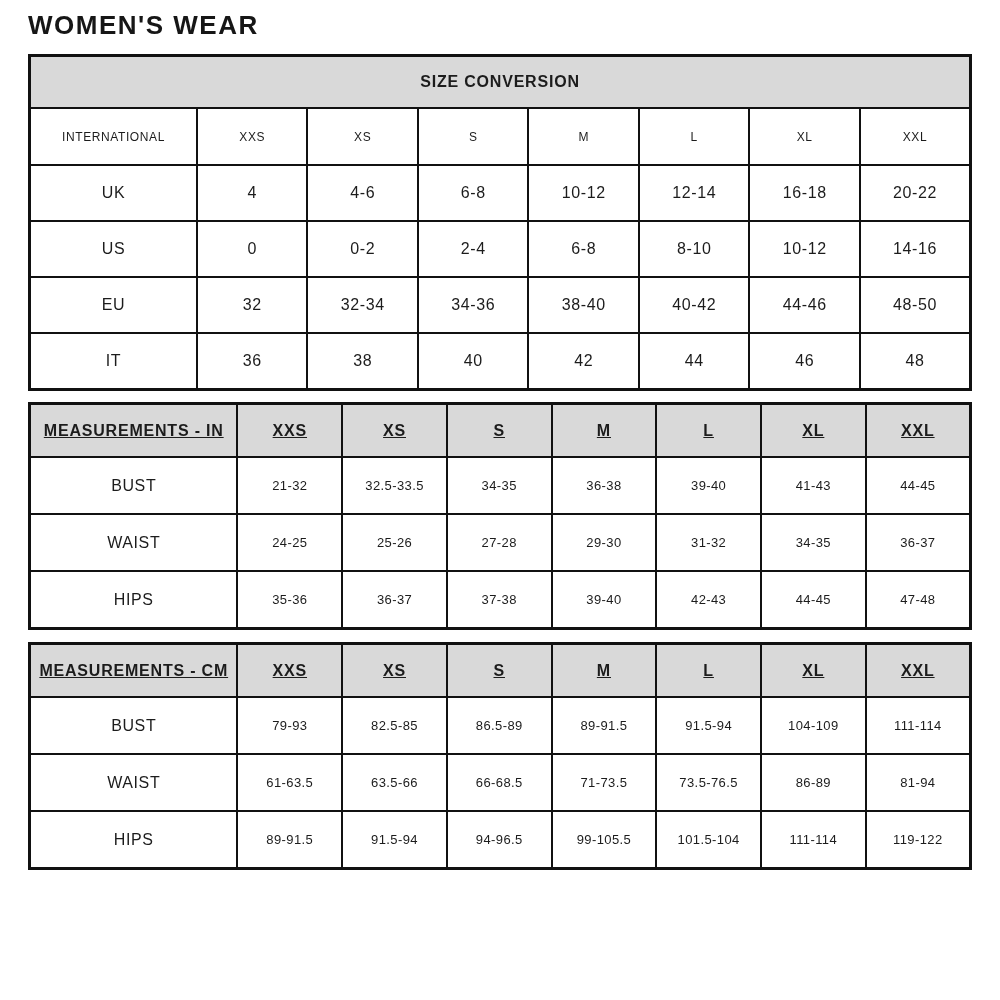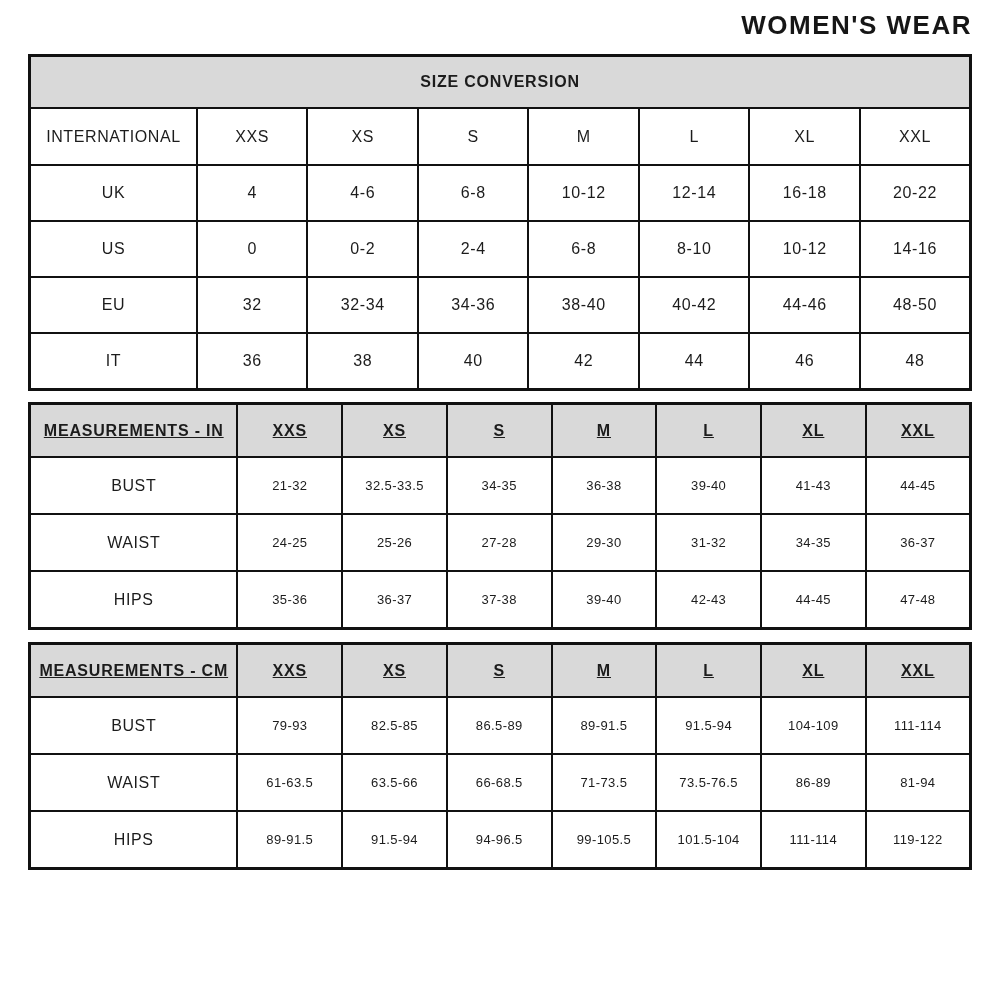--- a/index.html
+++ b/index.html
@@ -10,21 +10,21 @@
     font-family: "Liberation Sans", "DejaVu Sans", sans-serif;
     color: #1c1c1c;
   }
   .page {
     width: 944px;
     margin: 0 auto;
     padding-top: 10px;
   }
   h1.page-title {
     margin: 0 0 13px 0;
-    text-align: right;
+    text-align: left;
     font-size: 26px;
     font-weight: 700;
     letter-spacing: 1.5px;
     color: #161616;
   }
   table.grid {
     width: 100%;
     border-collapse: collapse;
     table-layout: fixed;
     border: 3px solid #111111;
@@ -41,21 +41,21 @@
   .size-grid { margin-bottom: 11px; border-radius: 17px; }
   .size-grid .banner-cell {
     background: #d9d9d9;
     height: 50px;
     font-size: 16px;
     font-weight: 700;
     letter-spacing: 0.8px;
   }
   .size-grid .header-cell {
     height: 55px;
-    font-size: 16px;
+    font-size: 12px;
     font-weight: 400;
   }
   .size-grid .row-label,
   .size-grid .value-cell {
     height: 54px;
     font-size: 16px;
     font-weight: 400;
   }
   
   .meas-grid { margin-bottom: 12px; }

